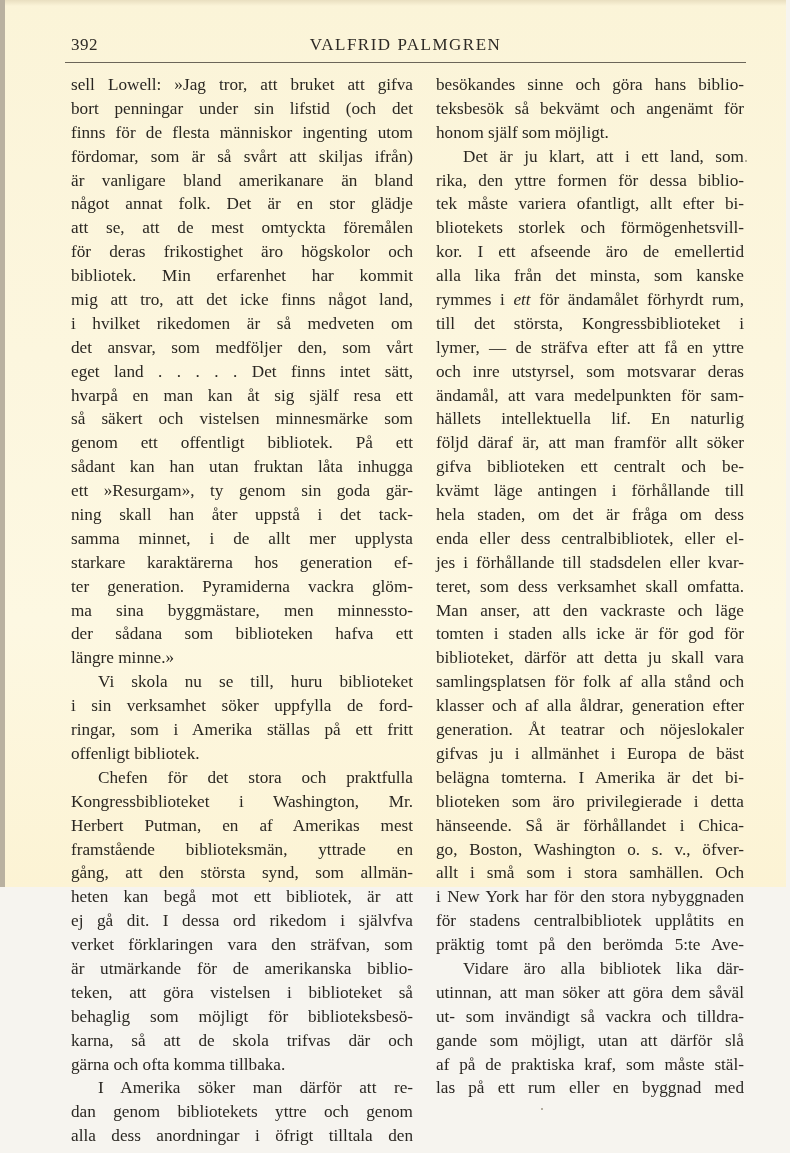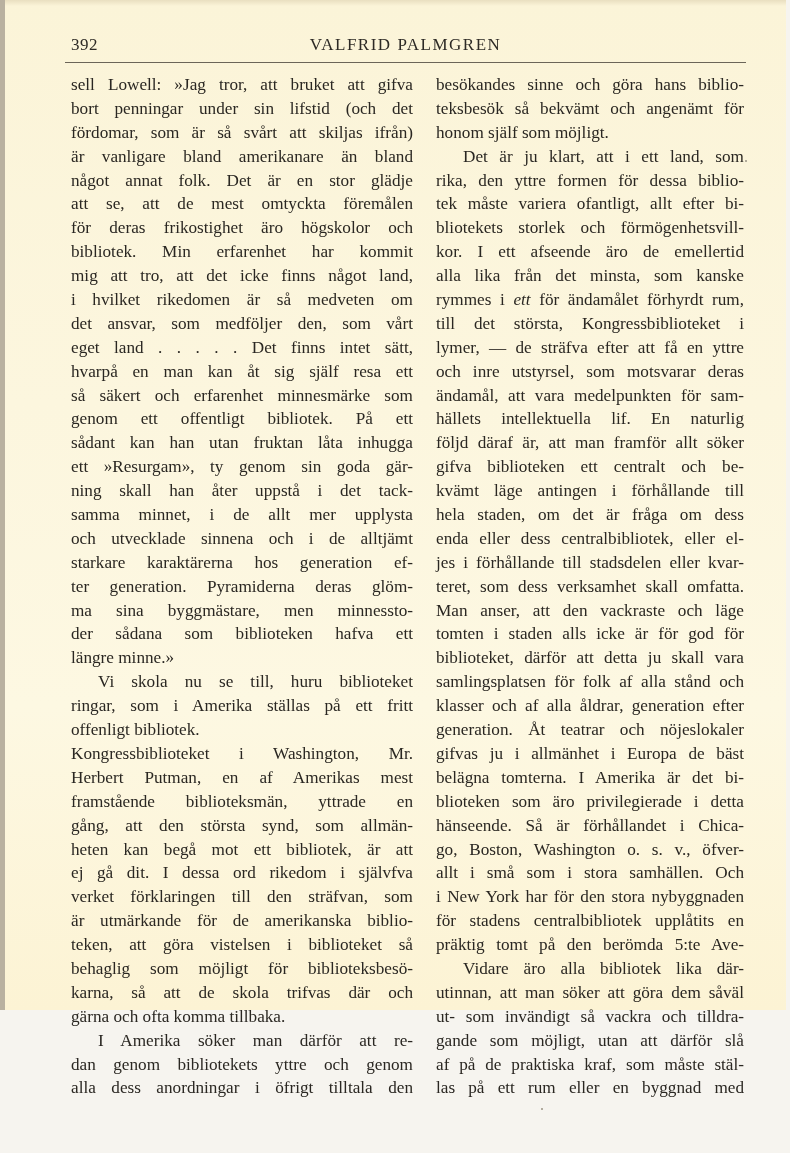--- a/index.html
+++ b/index.html
@@ -3,21 +3,21 @@
   <meta charset="utf-8">
   <style>
     html, body { margin: 0; padding: 0; }
     body {
       width: 790px; height: 1153px; overflow: hidden;
       background: #f6f4ef;
       position: relative;
     }
     .paper {
       position: absolute; left: 0; top: 0;
-      width: 786px; height: 1010px;
+      width: 786px; height: 887px;
       background: linear-gradient(180deg, #fbf4d8 0%, #fcf6de 40%, #fdf8e2 70%, #fcf3d4 100%);
       border-left: 5px solid #b9b1a0;
       box-sizing: border-box;
     }
     .paper::after {
       content: ""; position: absolute; left: 0; top: 0; right: 0; height: 6px;
       background: linear-gradient(180deg, #e9dfc0, rgba(251,244,216,0));
     }
     .header {
       position: absolute; left: 60px; top: 32px; width: 681px; height: 30px;
@@ -56,53 +56,55 @@
 
 <div class="paper">
   <div class="header">
     <span class="page-number">392</span>
     <div class="running-head">VALFRID PALMGREN</div>
   </div>
 
   <div class="column col-left" id="col-left">
       <span class="line">sell Lowell: »Jag tror, att bruket att gifva</span>
       <span class="line">bort penningar under sin lifstid (och det</span>
+      <span class="line">finns för de flesta människor ingenting utom</span>
       <span class="line">fördomar, som är så svårt att skiljas ifrån)</span>
       <span class="line">är vanligare bland amerikanare än bland</span>
       <span class="line">något annat folk. Det är en stor glädje</span>
       <span class="line">att se, att de mest omtyckta föremålen</span>
       <span class="line">för deras frikostighet äro högskolor och</span>
       <span class="line">bibliotek. Min erfarenhet har kommit</span>
       <span class="line">mig att tro, att det icke finns något land,</span>
       <span class="line">i hvilket rikedomen är så medveten om</span>
       <span class="line">det ansvar, som medföljer den, som vårt</span>
       <span class="line">eget land . . . . . Det finns intet sätt,</span>
       <span class="line">hvarpå en man kan åt sig själf resa ett</span>
-      <span class="line">så säkert och erfarenhet minnesmärke som</span>
+      <span class="line">så säkert och vistelsen minnesmärke som</span>
       <span class="line">genom ett offentligt bibliotek. På ett</span>
       <span class="line">sådant kan han utan fruktan låta inhugga</span>
       <span class="line">ett »Resurgam», ty genom sin goda gär-</span>
       <span class="line">ning skall han åter uppstå i det tack-</span>
       <span class="line">samma minnet, i de allt mer upplysta</span>
-      <span class="line">och utvecklade sinnena och i de alltjämt</span>
       <span class="line">starkare karaktärerna hos generation ef-</span>
-      <span class="line">ter generation. Pyramiderna deras glöm-</span>
+      <span class="line">ter generation. Pyramiderna vackra glöm-</span>
       <span class="line">ma sina byggmästare, men minnessto-</span>
       <span class="line">der sådana som biblioteken hafva ett</span>
       <span class="line last">längre minne.»</span>
       <span class="line indent">Vi skola nu se till, huru biblioteket</span>
+      <span class="line">i sin verksamhet söker uppfylla de ford-</span>
       <span class="line">ringar, som i Amerika ställas på ett fritt</span>
       <span class="line last">offenligt bibliotek.</span>
+      <span class="line indent">Chefen för det stora och praktfulla</span>
       <span class="line">Kongressbiblioteket i Washington, Mr.</span>
       <span class="line">Herbert Putman, en af Amerikas mest</span>
       <span class="line">framstående biblioteksmän, yttrade en</span>
       <span class="line">gång, att den största synd, som allmän-</span>
       <span class="line">heten kan begå mot ett bibliotek, är att</span>
       <span class="line">ej gå dit. I dessa ord rikedom i självfva</span>
-      <span class="line">verket förklaringen till den sträfvan, som</span>
+      <span class="line">verket förklaringen vara den sträfvan, som</span>
       <span class="line">är utmärkande för de amerikanska biblio-</span>
       <span class="line">teken, att göra vistelsen i biblioteket så</span>
       <span class="line">behaglig som möjligt för biblioteksbesö-</span>
       <span class="line">karna, så att de skola trifvas där och</span>
       <span class="line last">gärna och ofta komma tillbaka.</span>
       <span class="line indent">I Amerika söker man därför att re-</span>
       <span class="line">dan genom bibliotekets yttre och genom</span>
       <span class="line">alla dess anordningar i öfrigt tilltala den</span>
     </div>
   <div class="column col-right" id="col-right">

